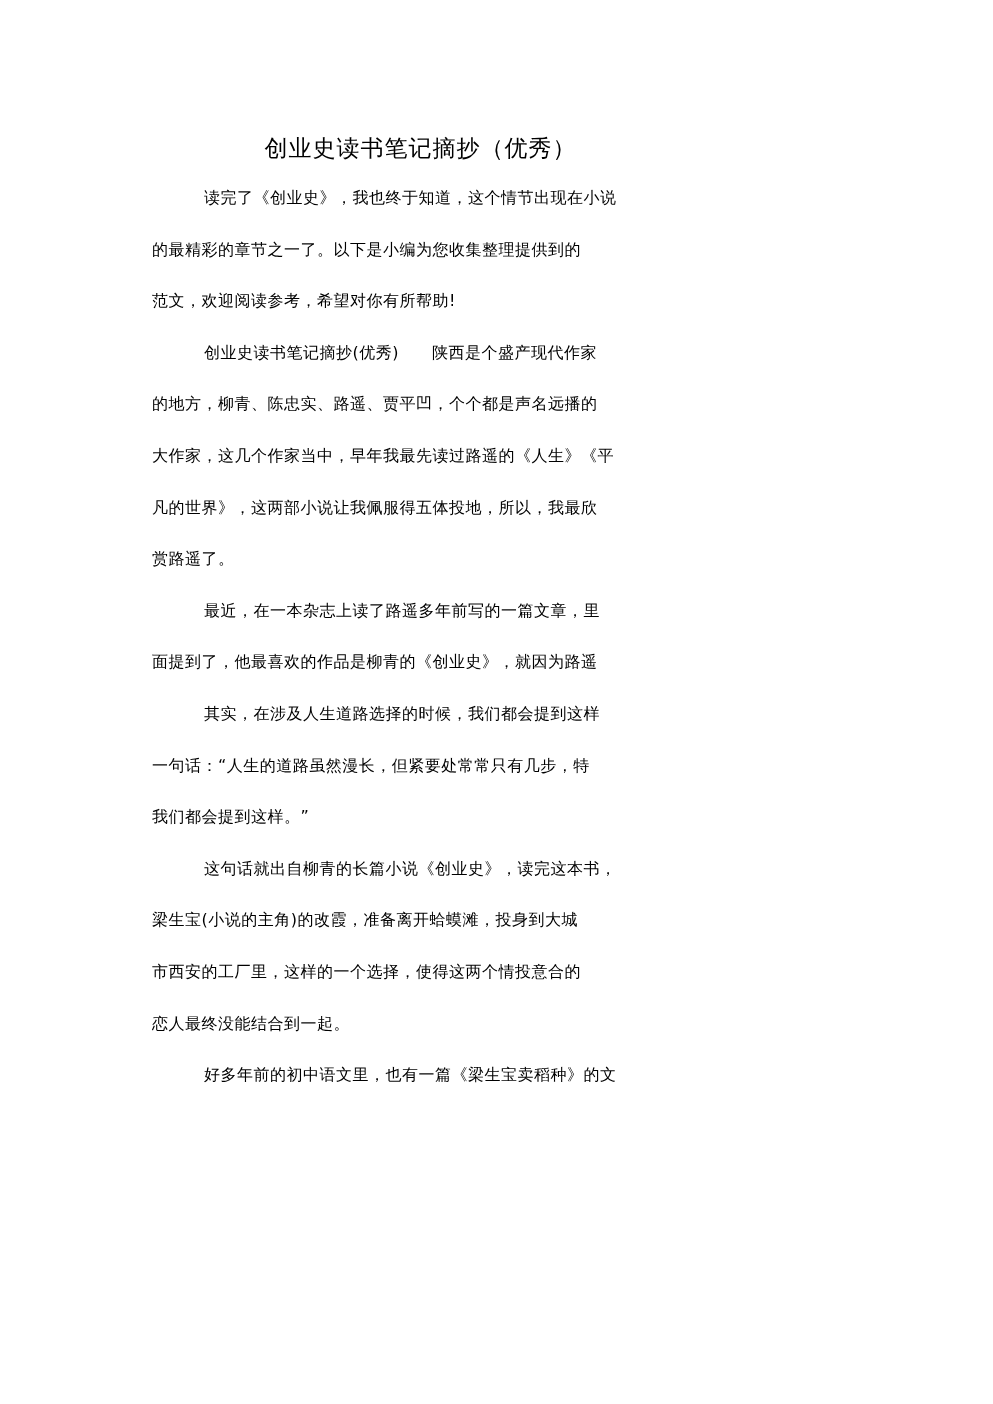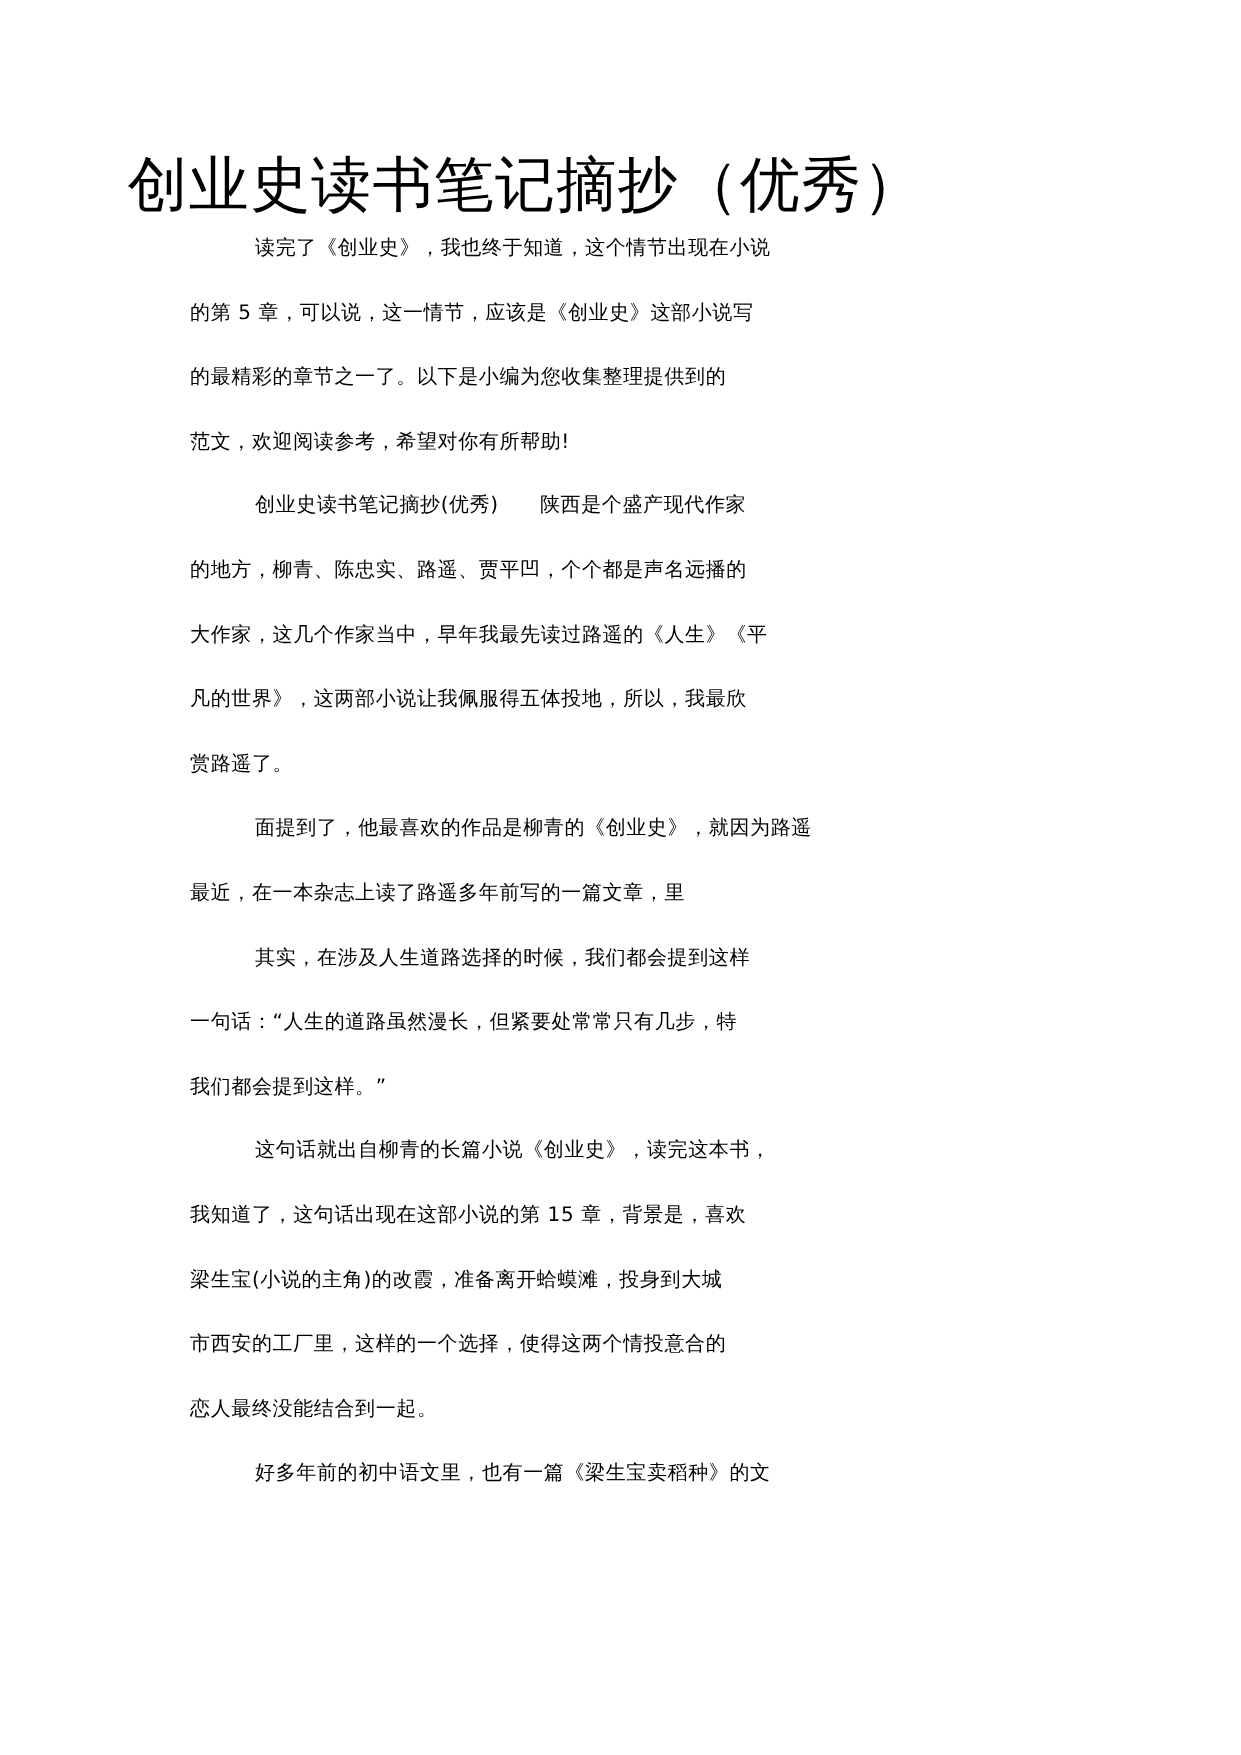--- a/index.html
+++ b/index.html
@@ -1,61 +1,59 @@
 <!DOCTYPE html>
 <html><head>
 <meta charset="utf-8">
 <style>
   html, body { margin:0; padding:0; background:#ffffff; }
   body { width:993px; height:1404px; position:relative; overflow:hidden;
          font-family: "DejaVu Sans", "Liberation Sans", sans-serif; color:#000; }
   .page { position:absolute; left:0; top:0; width:993px; height:1404px; background:#fff; }
   .title { position:absolute; left:0; top:124px; width:841px; text-align:center;
            font-family: "DejaVu Serif", "Liberation Serif", serif;
-           font-size:48px; line-height:48px; letter-spacing:1px; }
+           font-size:23px; line-height:48px; letter-spacing:1px; }
   .body { position:absolute; left:152px; top:172px; width:690px;
           font-size:16px; line-height:51.6px; letter-spacing:0.5px; }
   .para { margin:0; text-indent:52px; text-align:justify; }
   .line { display:block; white-space:nowrap; }
   .para .line + .line { text-indent:0; }
   .para .line:first-child { padding-left:52px; text-indent:0; }
   .para { text-indent:0; }
 </style>
 </head>
 <body>
 
 <div class="page">
   <div class="title">创业史读书笔记摘抄（优秀）</div>
 
   <div class="body">
     <p class="para">
       <span class="line">读完了《创业史》，我也终于知道，这个情节出现在小说</span>
-      <span class="line">的第 5 章，可以说，这一情节，应该是《创业史》这部小说写</span>
       <span class="line">的最精彩的章节之一了。以下是小编为您收集整理提供到的</span>
       <span class="line">范文，欢迎阅读参考，希望对你有所帮助!</span>
     </p>
     <p class="para">
       <span class="line">创业史读书笔记摘抄(优秀)　　陕西是个盛产现代作家</span>
       <span class="line">的地方，柳青、陈忠实、路遥、贾平凹，个个都是声名远播的</span>
       <span class="line">大作家，这几个作家当中，早年我最先读过路遥的《人生》《平</span>
       <span class="line">凡的世界》，这两部小说让我佩服得五体投地，所以，我最欣</span>
       <span class="line">赏路遥了。</span>
     </p>
     <p class="para">
+      <span class="line">最近，在一本杂志上读了路遥多年前写的一篇文章，里</span>
       <span class="line">面提到了，他最喜欢的作品是柳青的《创业史》，就因为路遥</span>
-      <span class="line">最近，在一本杂志上读了路遥多年前写的一篇文章，里</span>
     </p>
     <p class="para">
       <span class="line">其实，在涉及人生道路选择的时候，我们都会提到这样</span>
       <span class="line">一句话：“人生的道路虽然漫长，但紧要处常常只有几步，特</span>
       <span class="line">我们都会提到这样。”</span>
     </p>
     <p class="para">
       <span class="line">这句话就出自柳青的长篇小说《创业史》，读完这本书，</span>
-      <span class="line">我知道了，这句话出现在这部小说的第 15 章，背景是，喜欢</span>
       <span class="line">梁生宝(小说的主角)的改霞，准备离开蛤蟆滩，投身到大城</span>
       <span class="line">市西安的工厂里，这样的一个选择，使得这两个情投意合的</span>
       <span class="line">恋人最终没能结合到一起。</span>
     </p>
     <p class="para">
       <span class="line">好多年前的初中语文里，也有一篇《梁生宝卖稻种》的文</span>
     </p>
   </div>
 </div>
 

